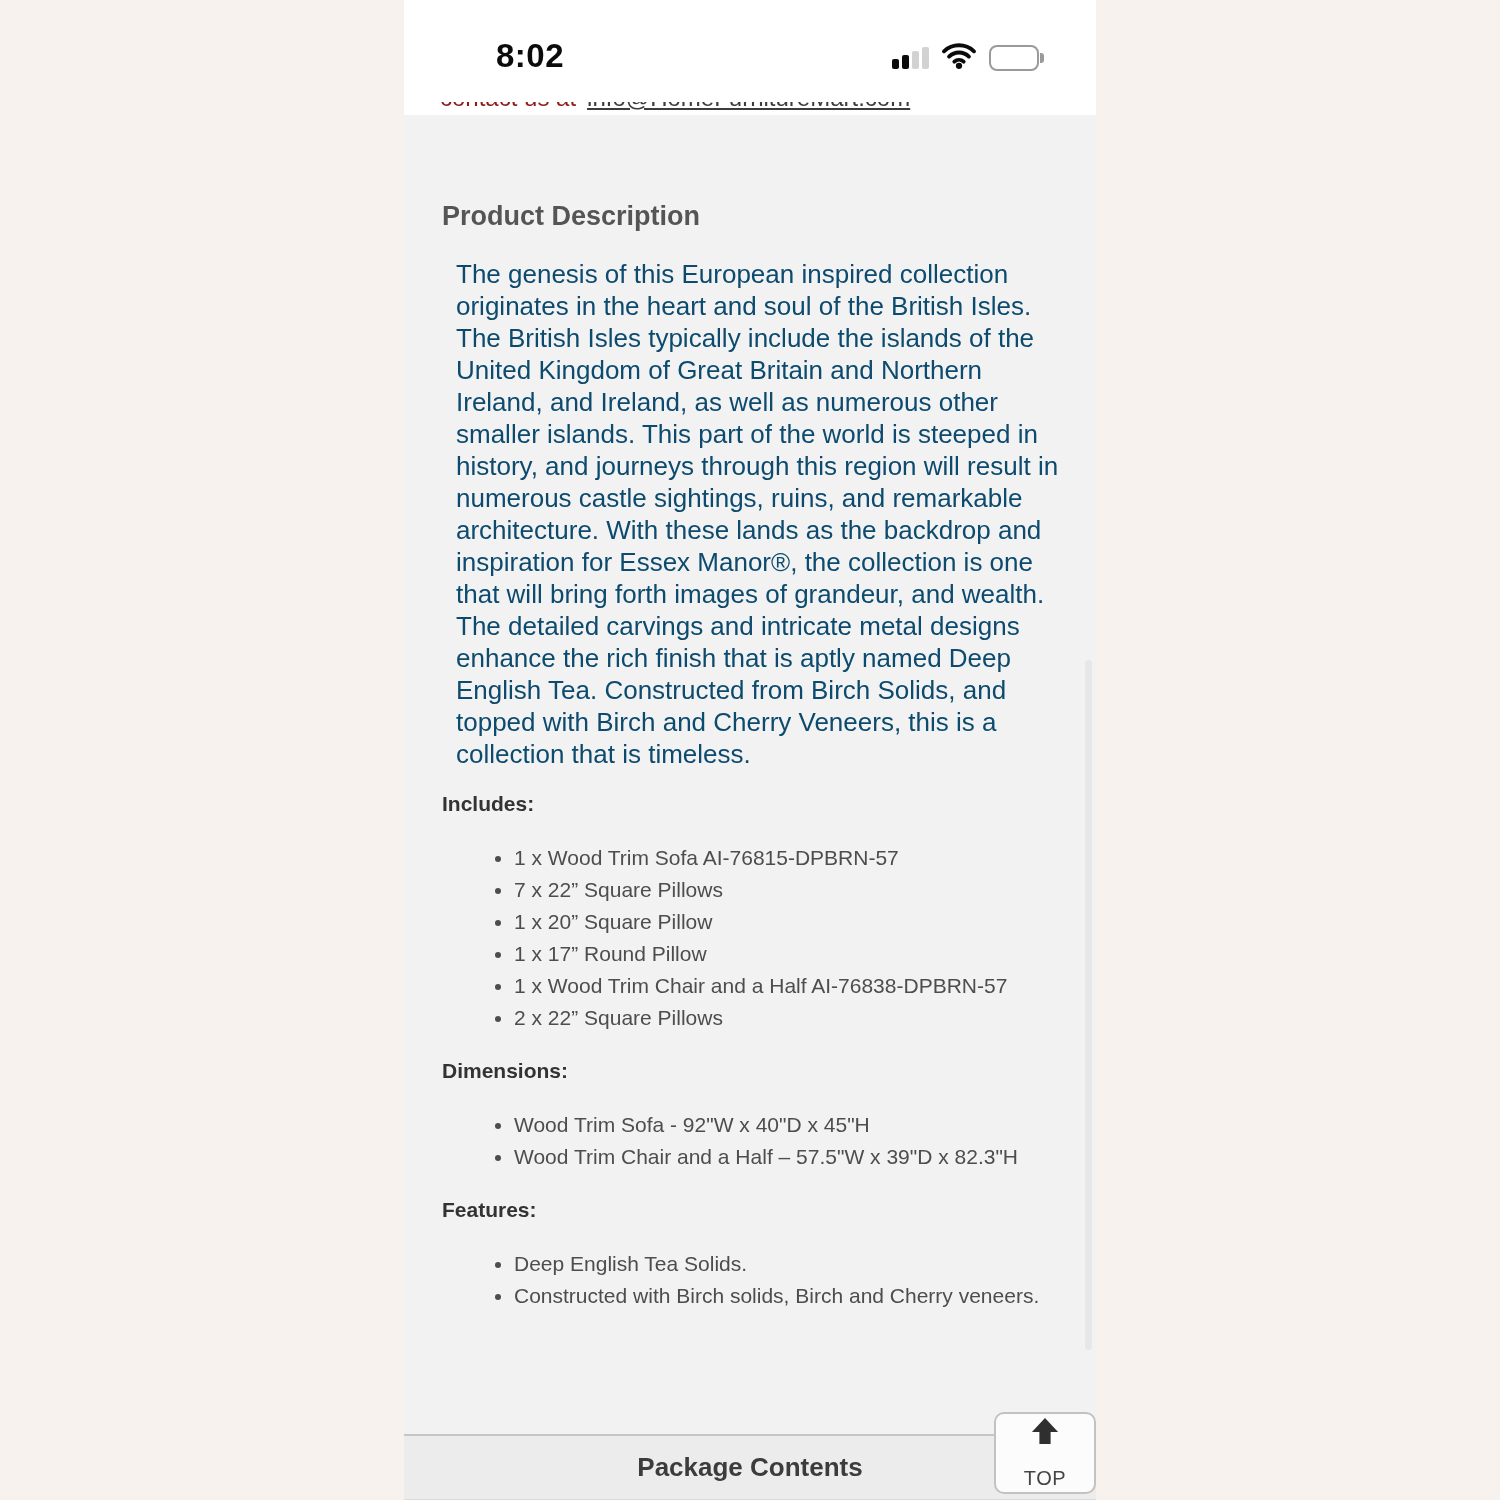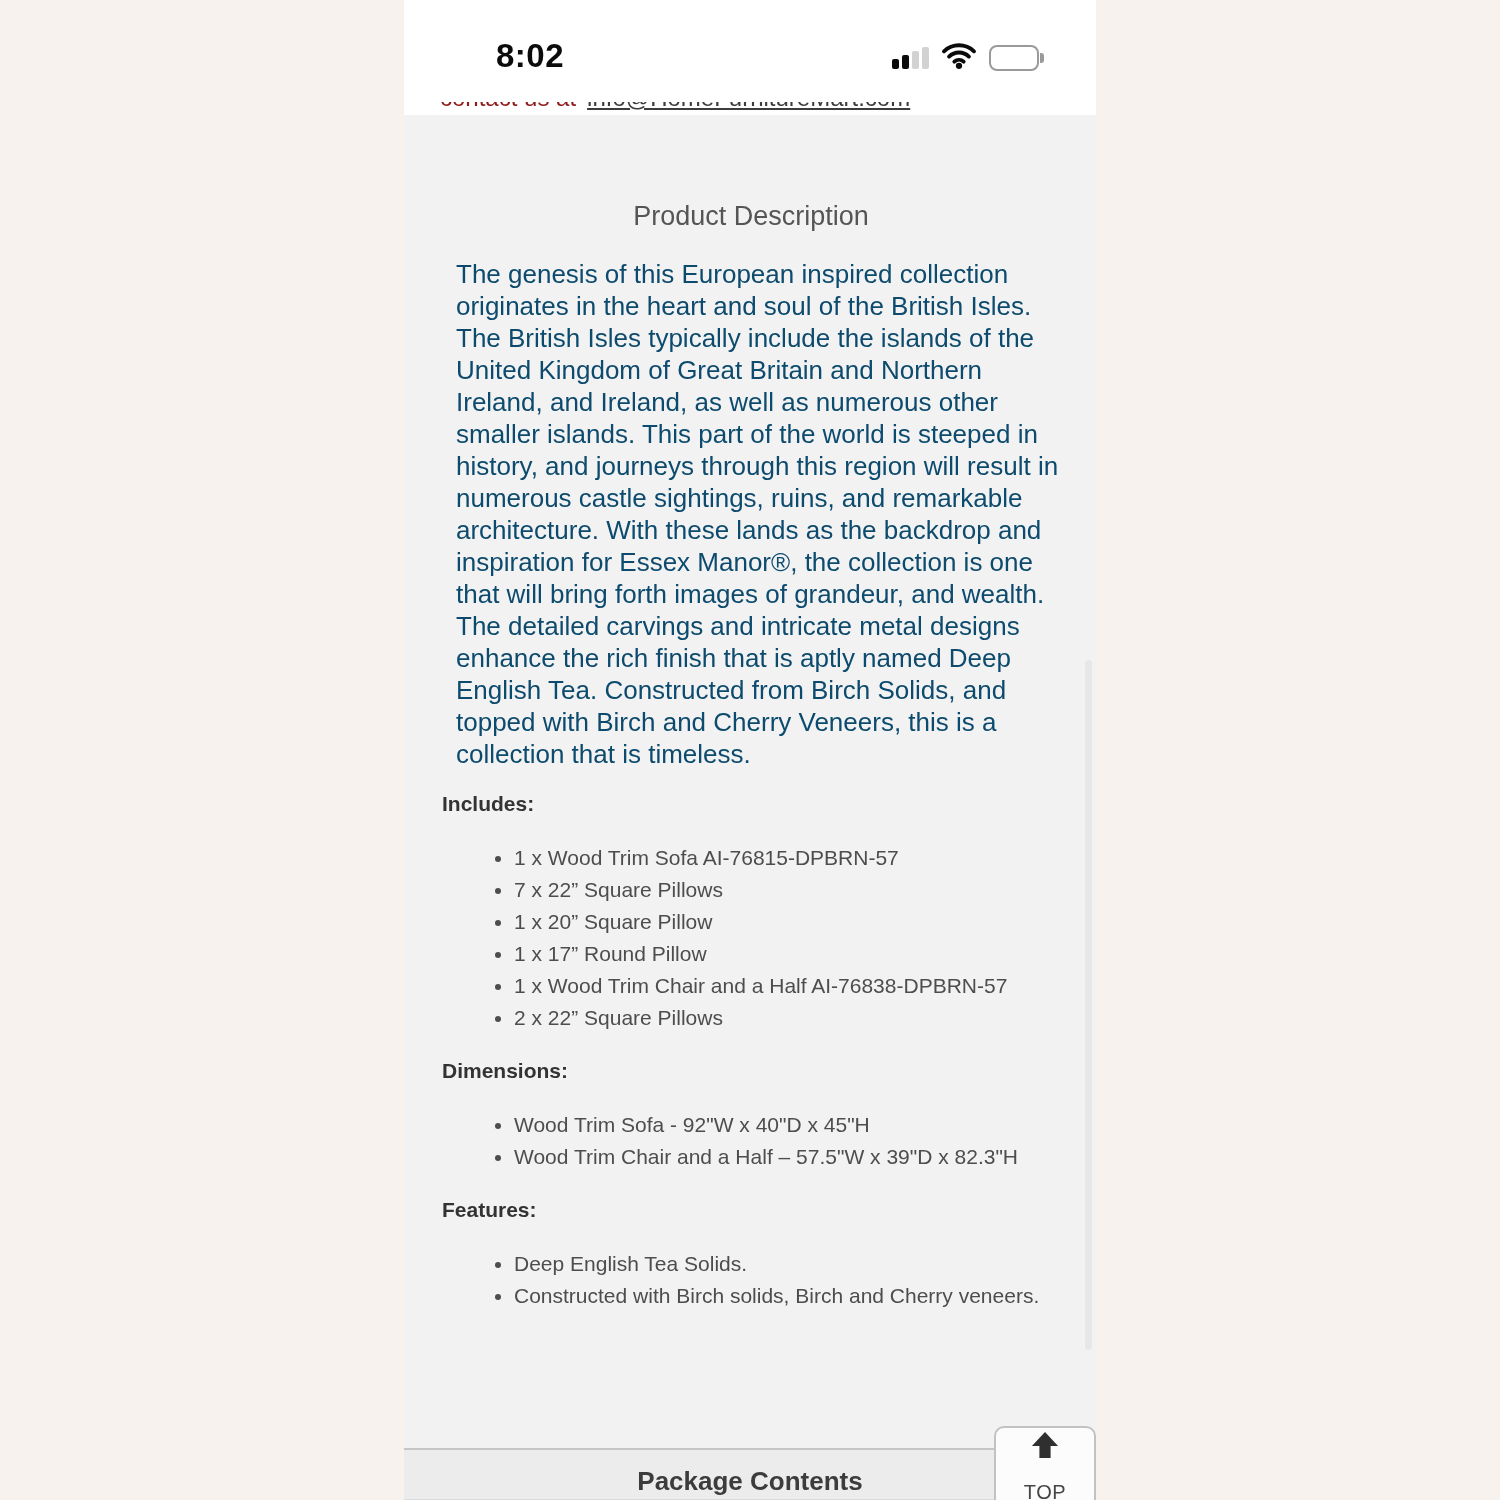--- a/index.html
+++ b/index.html
@@ -46,42 +46,42 @@
   }
   .contact-prefix { color:#8e1a1a; margin-right:11px; }
   .contact-link { color:#3c3c3c; text-decoration:underline; cursor:pointer; }
 
   
   .panel {
     flex:1 1 auto; background:#f2f2f2; position:relative;
     padding:85px 36px 40px 36px; overflow:hidden;
   }
   .panel h2 {
-    font-size:27px; font-weight:400; color:#555555;
-    line-height:32px; margin:0 0 26px 2px;text-align:center;
+    font-size:27px; font-weight:700; color:#555555;
+    line-height:32px; margin:0 0 26px 2px;
   }
   .panel p {
     font-size:26px; color:#0c4a6e; line-height:32px;
     margin:0 0 18px 16px; max-width:625px;
   }
   .panel h3 {
     font-size:21px; font-weight:700; color:#333333;
     line-height:32px; margin:0 0 22px 2px;
   }
   .panel ul { margin:0 0 21px 0; padding-left:74px; max-width:640px; }
   .panel li { font-size:21px; color:#4d4d4d; line-height:32px; }
   .panel li::marker { color:#4d4d4d; }
   .scrollbar-thumb {
     position:absolute; right:4px; top:545px; width:7px; height:690px;
     background:#e7e7e7; border-radius:4px;
   }
 
   
   .package-bar {
-    flex:0 0 auto; height:52px; background:#ececec;
+    flex:0 0 auto; height:66px; background:#ececec;
     border-top:2px solid #c6c6c6; border-bottom:1px solid #dadada;
     position:relative; text-align:center;
   }
   .package-bar .bar-title {
     font-size:26px; font-weight:700; color:#3c3c3c; line-height:62px;
   }
   .top-button {
     position:absolute; right:0; top:-24px; width:102px; height:82px;
     background:#fcfcfc; border:2px solid #c2c2c2; border-radius:10px;
     display:flex; flex-direction:column; align-items:center; justify-content:center;

